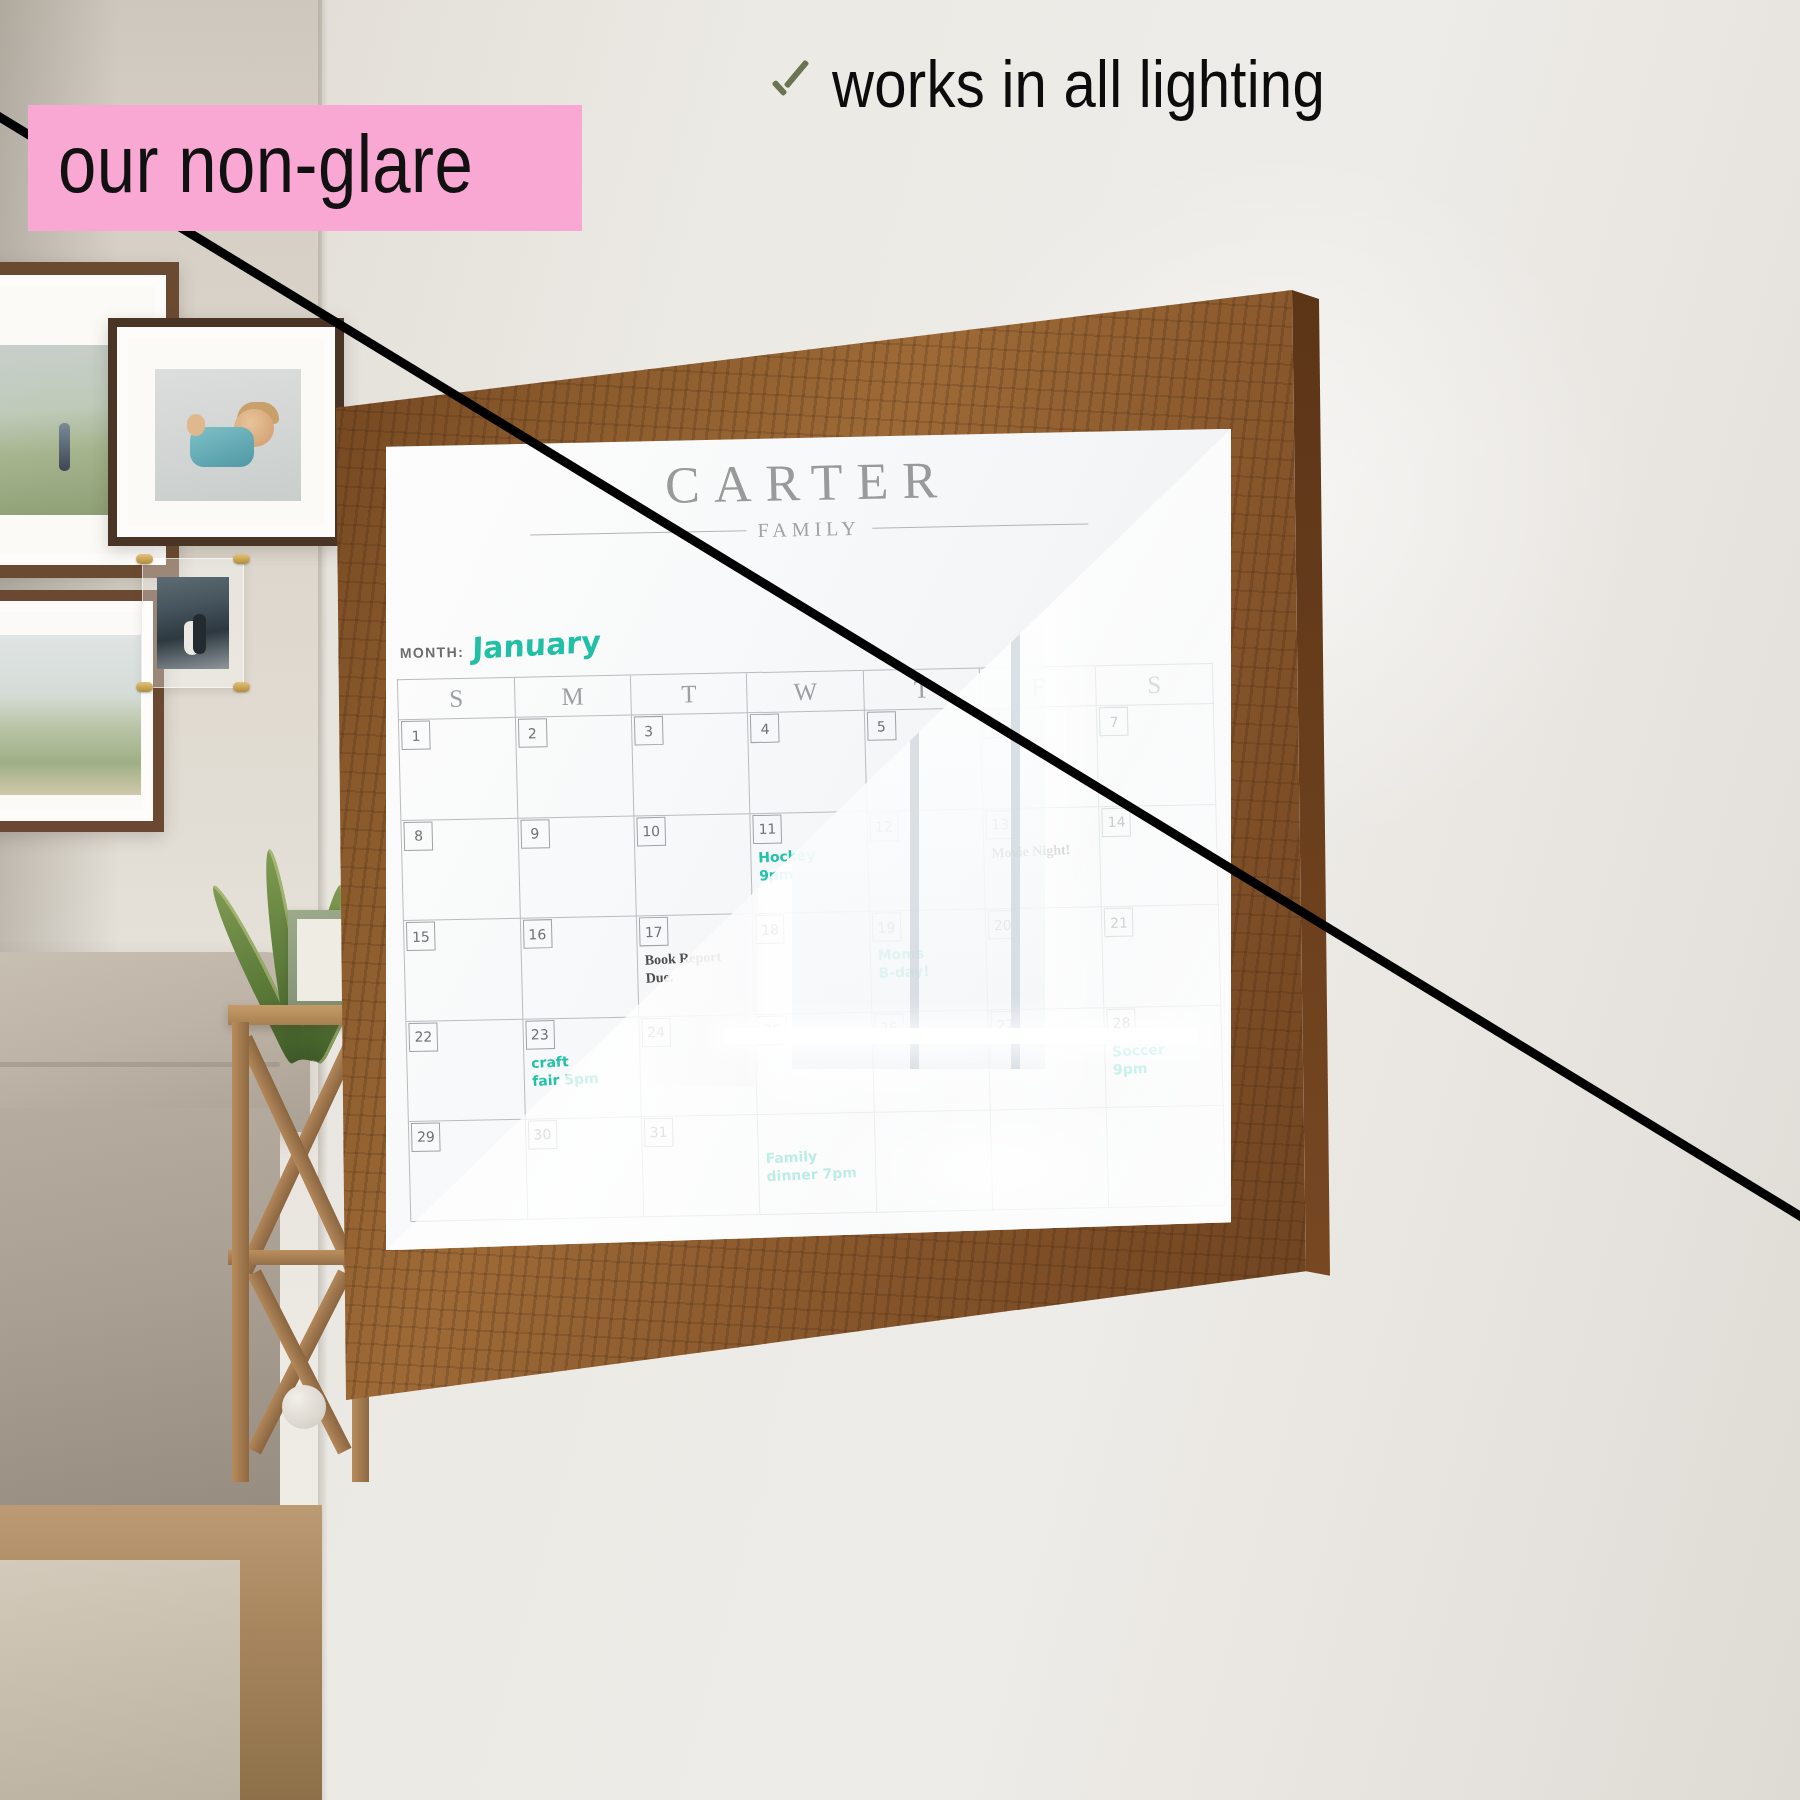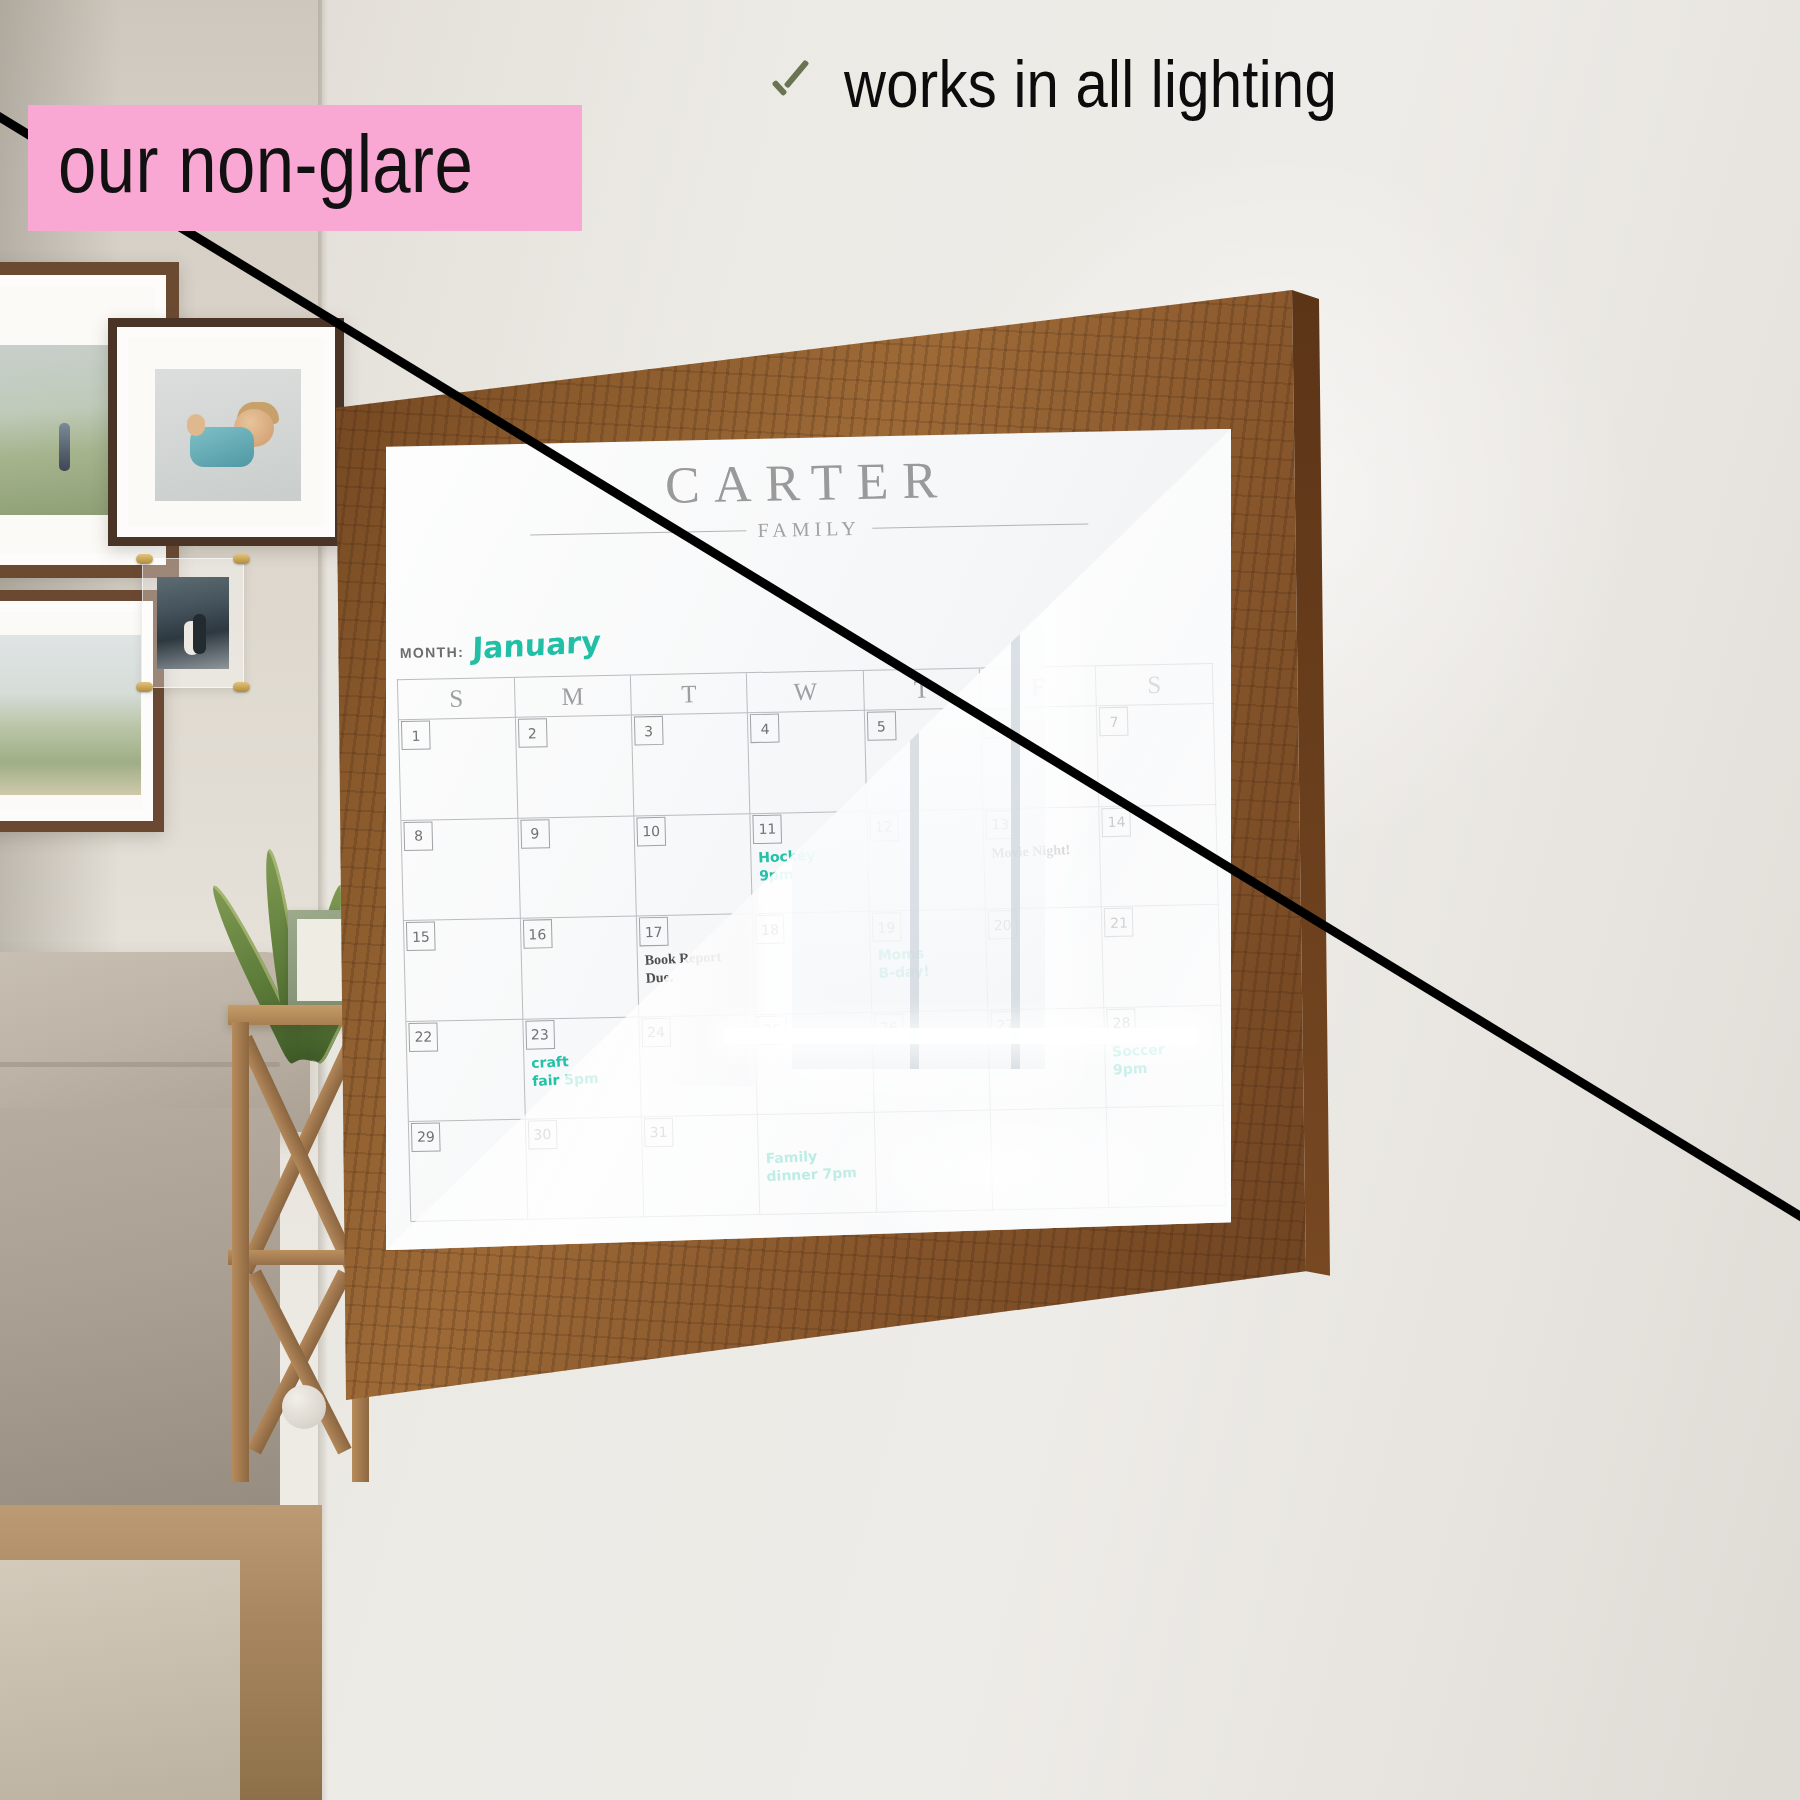--- a/index.html
+++ b/index.html
@@ -177,21 +177,21 @@
   .banner{position:absolute;background:#f9a8d4;display:flex;align-items:flex-start;}
   .banner span{font-family:"Liberation Sans",sans-serif;font-weight:400;color:#111;
     letter-spacing:.5px;transform:scaleX(.84);transform-origin:left center;white-space:nowrap;}
   #banner-top{left:28px;top:105px;padding:12px 30px 20px 30px;}
   #banner-top span{font-size:82px;}
   #banner-bottom{left:646px;top:1632px;padding:12px 34px 22px 34px;}
   #banner-bottom span{font-size:84px;}
 
   
   .bullets{position:absolute;left:768px;top:46px;}
-  .bullet{display:flex;align-items:center;gap:36px;margin-bottom:4px;}
+  .bullet{display:flex;align-items:center;gap:24px;margin-bottom:4px;}
   .chk{width:40px;height:52px;flex:none;position:relative;}
   .chk::before,.chk::after{content:"";position:absolute;background:#6a7352;border-radius:2px;}
   .chk::before{left:3px;top:27px;width:17px;height:6px;transform:rotate(48deg);}
   .chk::after{left:12px;top:13px;width:33px;height:6px;transform:rotate(-50deg);}
   .bullet span{font-family:"Liberation Sans",sans-serif;font-size:66px;color:#0c0c0c;
     letter-spacing:.3px;transform:scaleX(.88);transform-origin:left center;white-space:nowrap;}
 </style>
 </head>
 <body>
 

